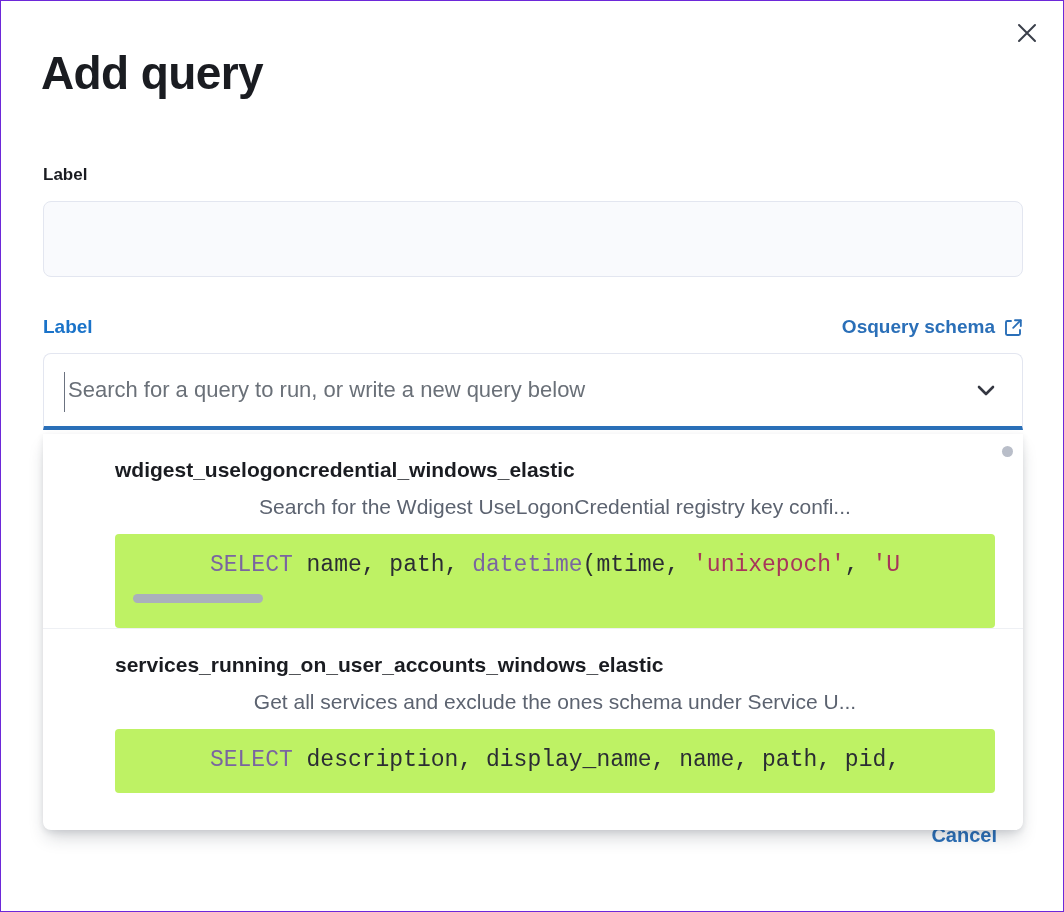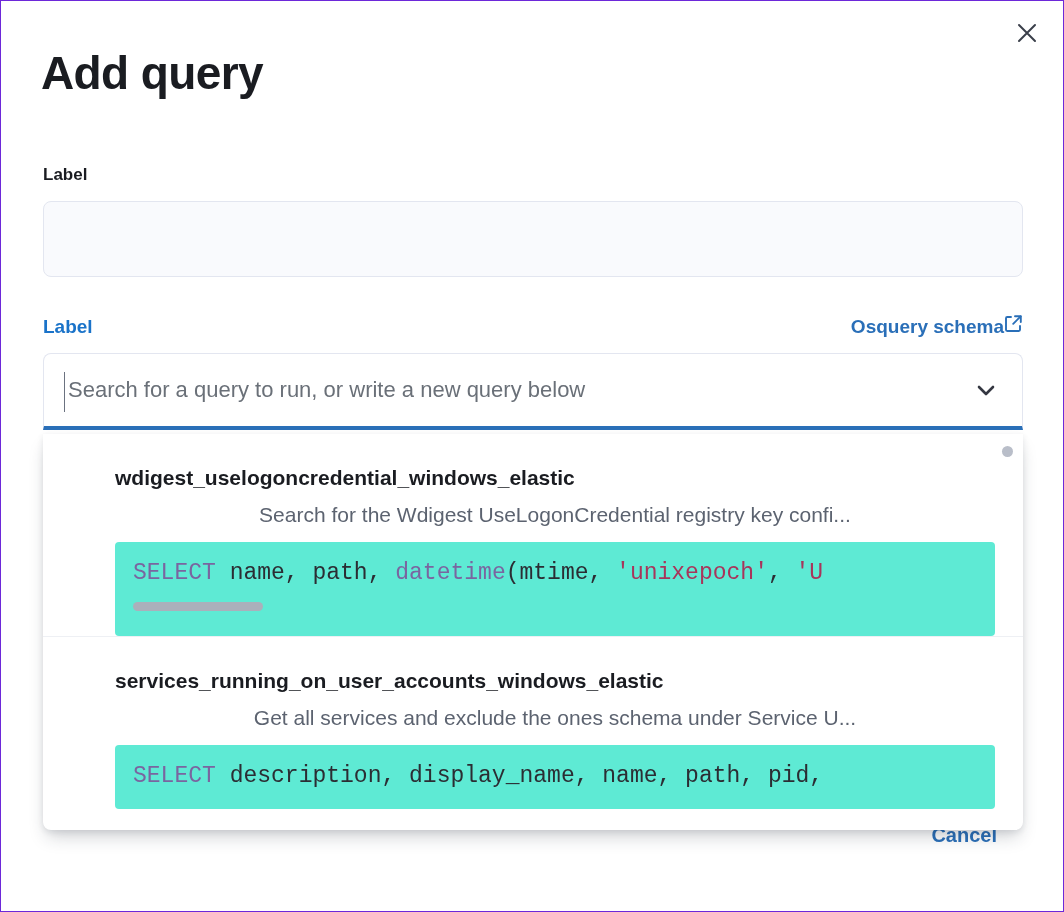--- a/index.html
+++ b/index.html
@@ -107,21 +107,22 @@
     font-size: 19px;
     font-weight: 700;
     color: #1a73c9;
     line-height: 26px;
   }
   .schema-link {
     position: absolute;
     right: 0;
     top: 0;
     display: flex;
-    align-items: flex-start;
+    align-items: center;
+    gap: 9px;
     font-size: 19px;
     font-weight: 700;
     color: #2a6fb8;
     text-decoration: none;
     line-height: 26px;
     cursor: pointer;
   }
   .schema-link svg { display:block; }
 
   
@@ -232,39 +233,40 @@
     position: relative;
     padding: 22px 28px 0 72px;
     box-sizing: border-box;
   }
   .option + .option { border-top: 1px solid #eef0f4; }
   .option-title {
     font-size: 21px;
     font-weight: 700;
     color: #1a1c21;
     line-height: 28px;
-    margin: 8px 0 8px 0;
+    margin: 0 0 8px 0;
     white-space: nowrap;
   }
   .option-desc {
     font-size: 21px;
     color: #5c6370;
     line-height: 30px;
     margin: 0 0 12px 0;
     white-space: nowrap;
     overflow: hidden;
     text-align: center;
   }
   .code-block {
     position: relative;
-    background: #5eead4;
+    background: #bef264;
     border-radius: 4px;
     padding: 14px 0 0 0;
     overflow: hidden;
     margin-right: 0;
+    text-align: center;
   }
   .code-line {
     font-family: "Liberation Mono", monospace;
     font-size: 23px;
     line-height: 34px;
     white-space: nowrap;
     padding: 0 18px 0 18px;
     color: #1a1c21;
   }
   .tok-kw   { color: #7a65a0; }

